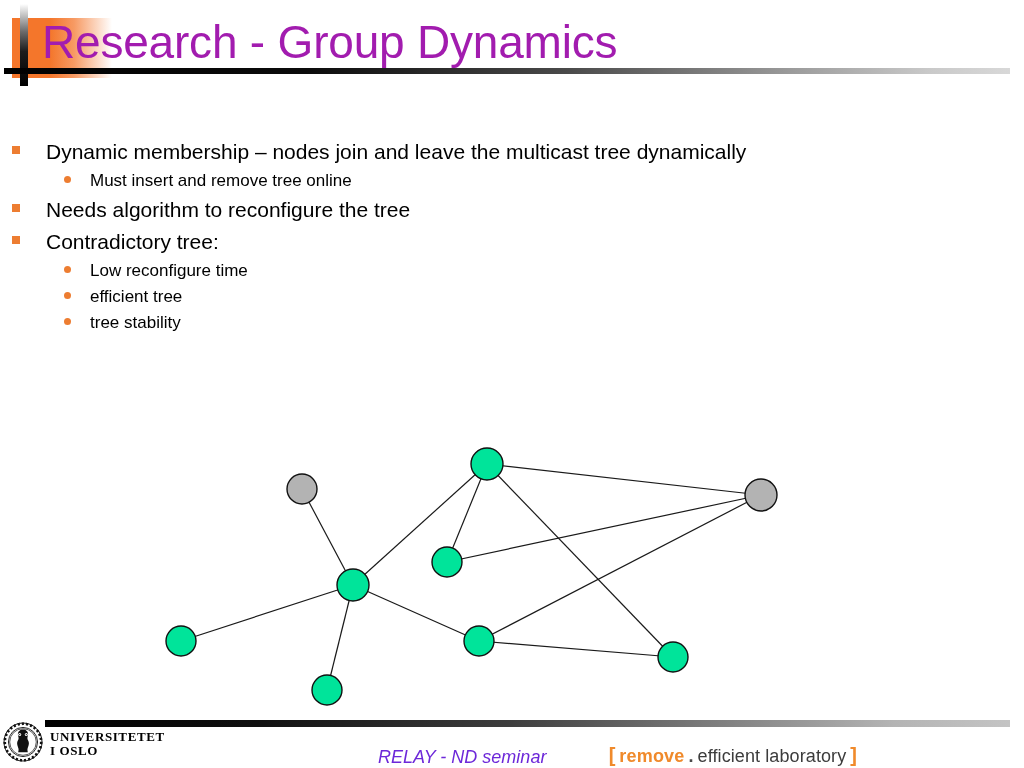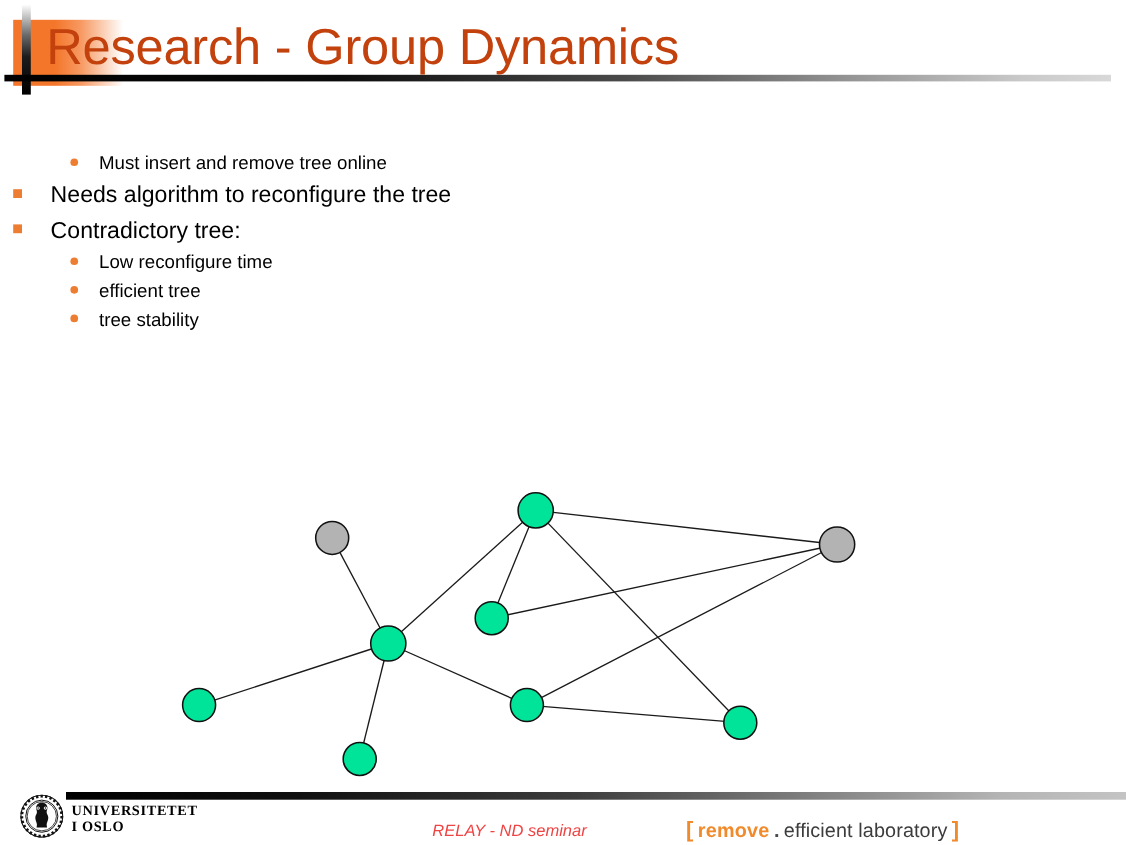--- a/index.html
+++ b/index.html
@@ -46,21 +46,21 @@
     width: 1006px;
     height: 6px;
     background: linear-gradient(to right, #000000 0%, #0b0b0b 30%, #4a4a4a 56%, #9a9a9a 78%, #c9c9c9 92%, #d8d8d8 100%);
   }
   #slide-title {
     position: absolute;
     left: 42px;
     top: 14px;
     font-size: 46px;
     line-height: 56px;
-    color: #c2410c;
+    color: #a21caf;
     white-space: nowrap;
     letter-spacing: -0.2px;
   }
 
   
   #bullet-list {
     position: absolute;
     left: 0;
     top: 136px;
     width: 1000px;
@@ -122,21 +122,21 @@
     fill: none;
   }
   #network-graph .node-circle {
     stroke: #111111;
     stroke-width: 1.4;
   }
 
   
   #slide-footer {
     position: absolute;
-    left: 15px;
+    left: 0;
     top: 712px;
     width: 863px;
     height: 56px;
   }
   .footer-rule {
     position: absolute;
     left: 45px;
     top: 8px;
     width: 965px;
     height: 7px;
@@ -161,23 +161,23 @@
     font-weight: bold;
     font-size: 13px;
     line-height: 14px;
     letter-spacing: 0.6px;
     color: #000000;
   }
   #footer-center-text {
     position: absolute;
     left: 378px;
     top: 35px;
-    font-size: 15px;
+    font-size: 18px;
     font-style: italic;
-    color: #ef4444;
+    color: #6d28d9;
     white-space: nowrap;
   }
   #simula-logo {
     position: absolute;
     right: 6px;
     top: 32px;
     font-size: 18px;
     white-space: nowrap;
     display: flex;
     align-items: baseline;
@@ -207,20 +207,24 @@
 
 <div id="slide-header">
   <div class="deco-orange-block"></div>
   <div class="deco-vbar"></div>
   <div class="deco-hbar"></div>
   <div id="slide-title">Research - Group Dynamics</div>
 </div>
 
 <div id="bullet-list">
 
+  <div class="bullet-row level-1">
+    <span class="marker-square"></span>
+    <span class="bullet-text-1">Dynamic membership – nodes join and leave the multicast tree dynamically</span>
+  </div>
 
   <div class="bullet-row level-2">
     <span class="marker-dot"></span>
     <span class="bullet-text-2">Must insert and remove tree online</span>
   </div>
 
   <div class="bullet-row level-1">
     <span class="marker-square"></span>
     <span class="bullet-text-1">Needs algorithm to reconfigure the tree</span>
   </div>

